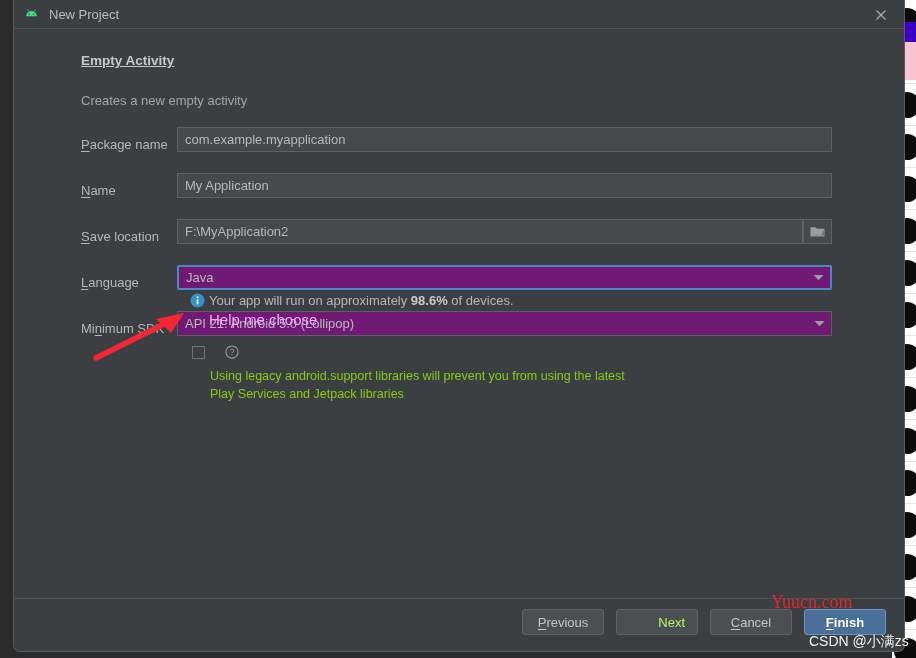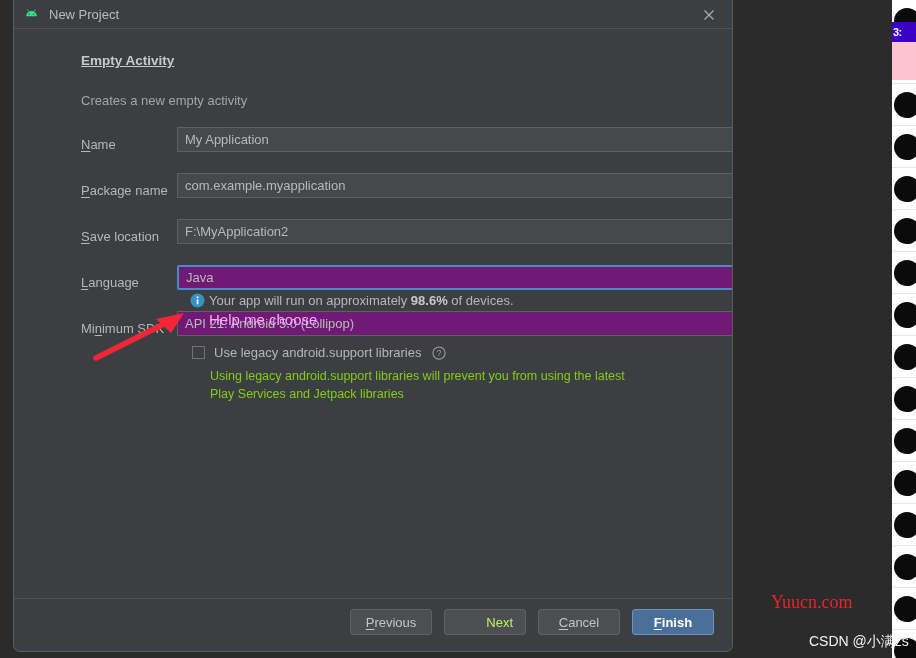--- a/index.html
+++ b/index.html
@@ -46,21 +46,21 @@
   .bg-pink {
     position: absolute; top: 42px; right: 0;
     width: 24px; height: 38px;
     background: #fbc4d0;
   }
 
   
   .dialog {
     position: absolute;
     left: 13px; top: 0;
-    width: 720px; height: 652px;
+    width: 892px; height: 652px;
     background: #3c3f41;
     border: 1px solid #5a5d5f;
     border-top: none;
     border-radius: 0 0 7px 7px;
     overflow: hidden;
   }
 
   .titlebar {
     height: 29px;
     background: #3c3f41;
@@ -303,27 +303,27 @@
     </div>
 
     <div class="body">
 
       <div class="heading">Empty Activity</div>
       <div class="subheading">Creates a new empty activity</div>
 
       <div class="form">
 
         <div class="row">
+          <div class="row-label"><span class="mn">P</span><span>ackage name</span></div>
+          <input class="field" value="com.example.myapplication" style="">
+        </div>
+
+        <div class="row">
           <div class="row-label"><span class="mn">N</span><span>ame</span></div>
           <input class="field" value="My Application" style="">
-        </div>
-
-        <div class="row">
-          <div class="row-label"><span class="mn">P</span><span>ackage name</span></div>
-          <input class="field" value="com.example.myapplication" style="">
         </div>
 
         <div class="row">
           <div class="row-label"><span class="mn">S</span><span>ave location</span></div>
           <input class="field with-btn" value="F:\MyApplication2" style="">
           <div class="browse-btn">
             <svg width="15" height="13" viewBox="0 0 15 13">
               <path fill="#9a9ea0" d="M0.5 2.2h5l1.3 1.6h7.7v7.6H0.5z"></path>
               <path fill="#45494a" d="M2.2 5.1h11.3v5.2H2.2z"></path>
               <path fill="#9a9ea0" d="M2.0 5.0h11.6l-1.5 5.4H0.6z"></path>
@@ -364,21 +364,20 @@
               <circle cx="7.5" cy="7.5" r="7" fill="#3592c4"></circle>
               <rect x="6.7" y="6.3" width="1.7" height="5" fill="#ffffff"></rect>
               <rect x="6.7" y="3.4" width="1.7" height="1.8" fill="#ffffff"></rect>
             </svg>
           </span><span>Your app will run on approximately </span><b>98.6%</b><span> of devices.</span>
         </div>
         <div class="help-link">Help me choose</div>
 
         <div class="legacy-row">
           <div class="checkbox"></div>
-          <span class="legacy-label">Use legacy android.support libraries</span>
           <span class="help-icon">
             <svg width="14" height="14" viewBox="0 0 14 14">
               <circle cx="7" cy="7" r="6.1" fill="none" stroke="#9a9ea0" stroke-width="1.05"></circle>
               <text x="7" y="10.3" font-size="8.4" fill="#9a9ea0" text-anchor="middle" font-family="Liberation Sans, sans-serif">?</text>
             </svg>
           </span>
         </div>
         <div class="legacy-desc">Using legacy android.support libraries will prevent you from using the latest Play Services and Jetpack libraries</div>
       </div>
 

